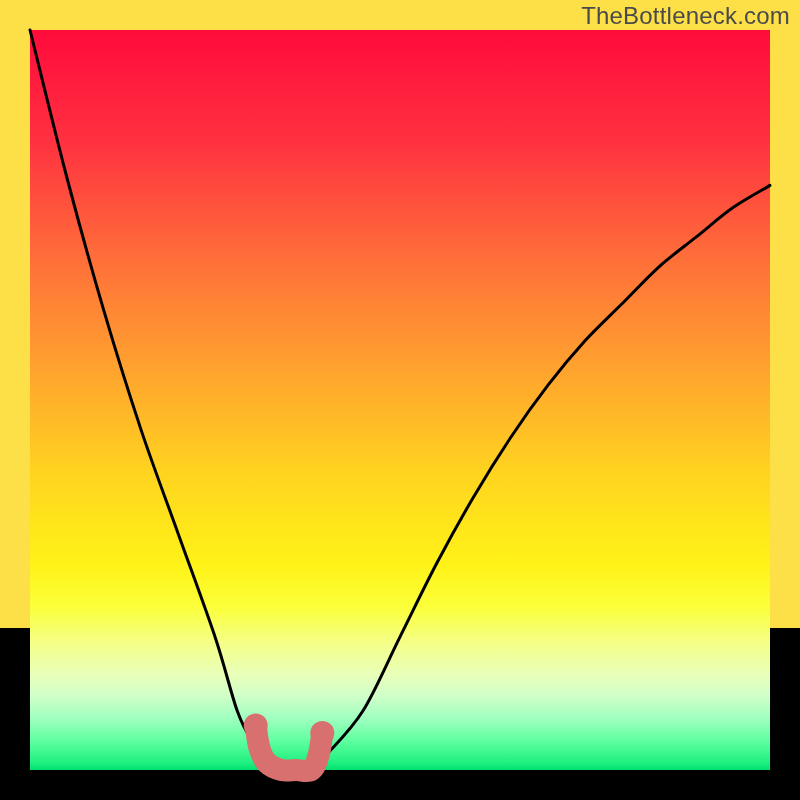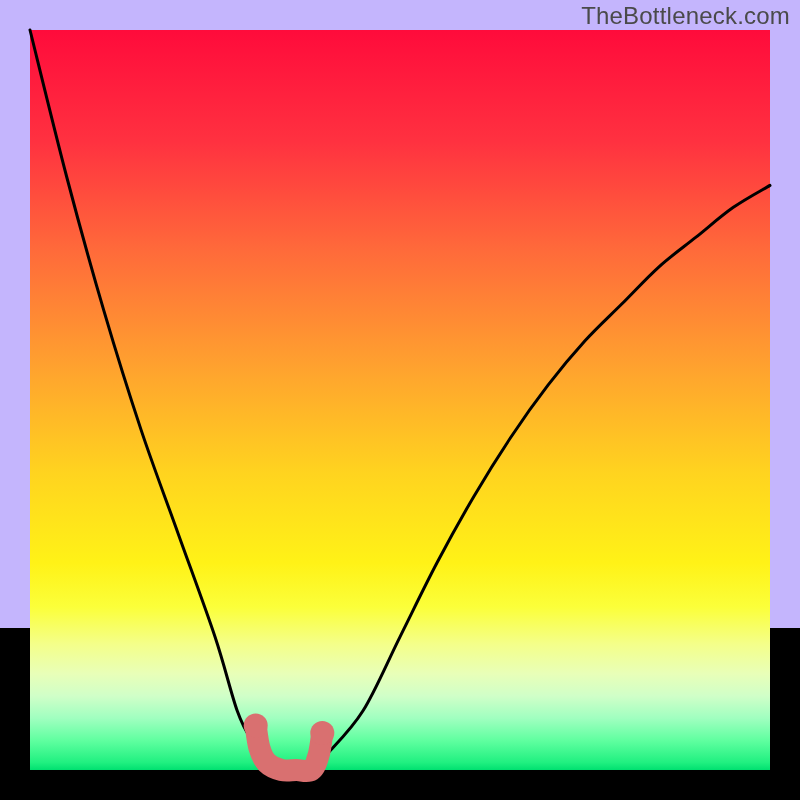--- a/index.html
+++ b/index.html
@@ -8,21 +8,21 @@
     width: 800px;
     height: 800px;
     background: #000;
     overflow: hidden;
     position: relative;
   }
   .outer {
     width: 800px;
     height: 628px;
     position: relative;
-    background: #c4b5fd;
+    background: #fde047;
   }
   .watermark {
     position: absolute;
     top: 2px;
     right: 10px;
     font-family: Arial, Helvetica, sans-serif;
     font-size: 24px;
     color: #4a4a4a;
     z-index: 10;
     letter-spacing: 0.2px;

